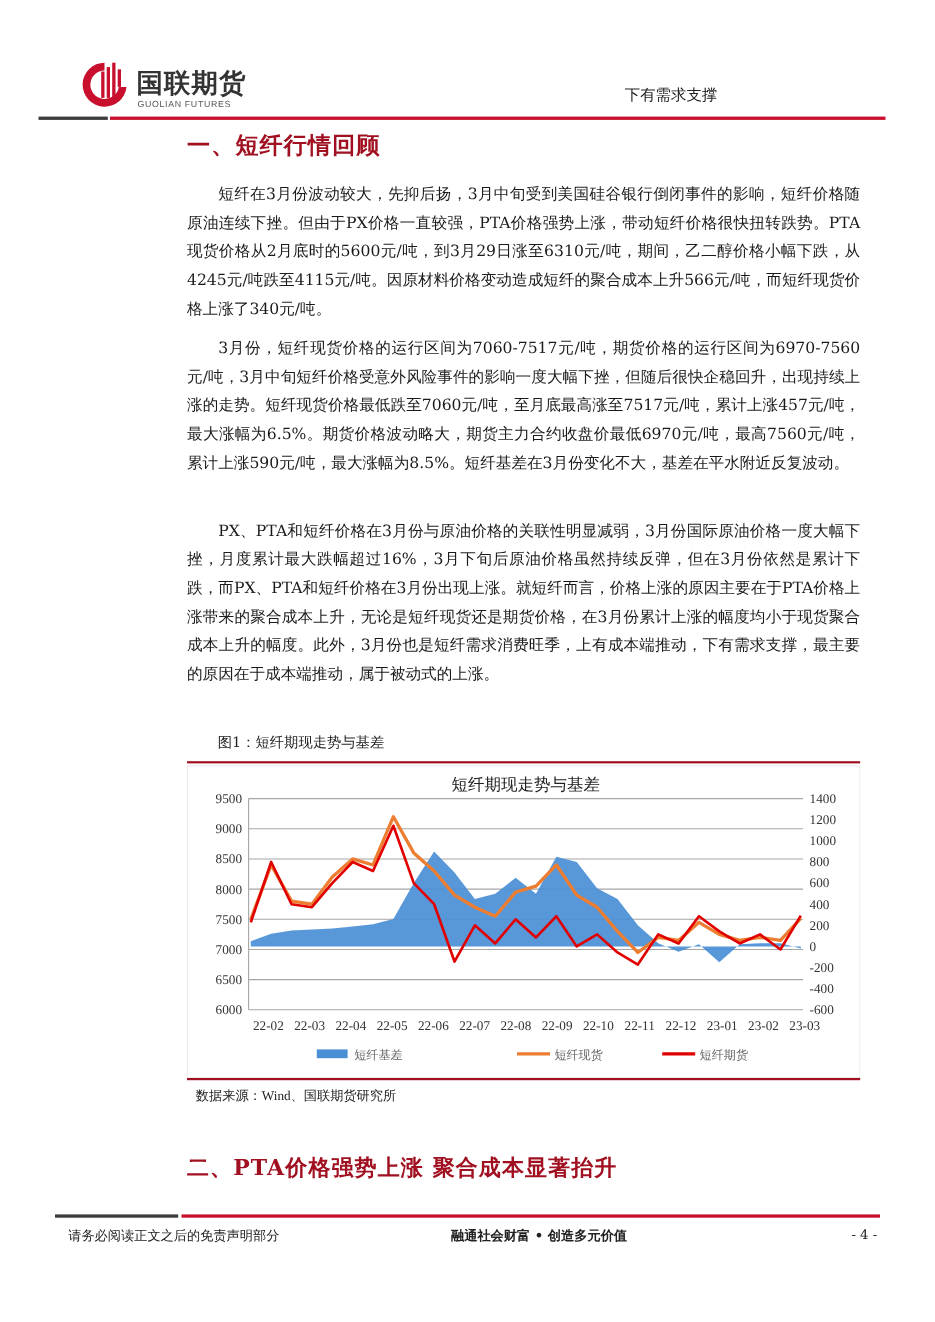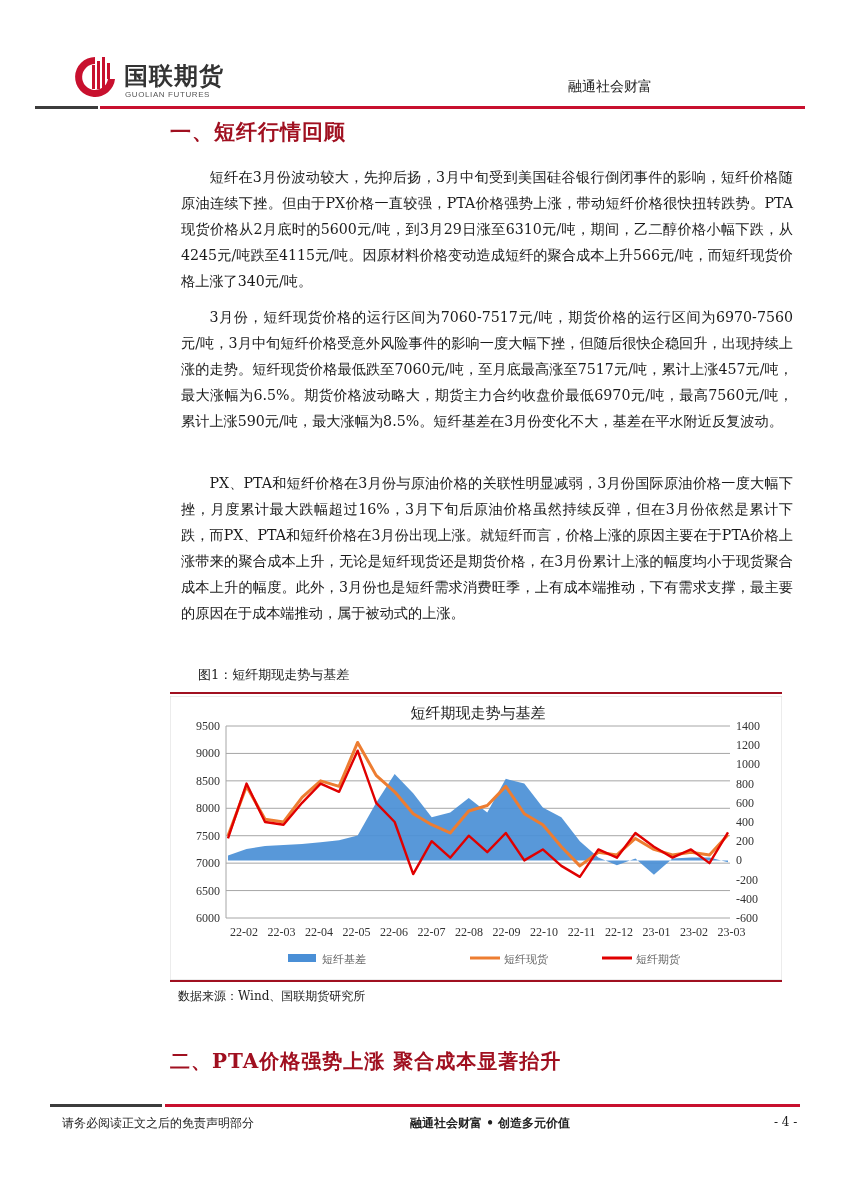--- a/index.html
+++ b/index.html
@@ -10,32 +10,32 @@
   .brand-cn { position:absolute; left:124px; top:60px; font-family:"DejaVu Sans","Liberation Sans",sans-serif;
               font-weight:bold; font-size:24px; color:#333; letter-spacing:1px; }
   .brand-en { position:absolute; left:125px; top:90px; font-family:"Liberation Sans",sans-serif;
               font-size:8px; color:#555; letter-spacing:0.6px; }
   .report-name { position:absolute; right:84px; top:78px; font-size:14px; color:#222; }
   .rule-top { position:absolute; left:35px; top:106px; width:770px; height:3px; }
   .rule-top .dark { position:absolute; left:0; top:0; width:63px; height:3px; background:#3c3c3c; }
   .rule-top .red  { position:absolute; left:65px; top:0; right:0; height:3px; background:#c8102e; }
 
   .h1 { position:absolute; left:170px; top:118px; font-size:21px; color:#a01020; font-weight:bold; letter-spacing:1px; }
-  .para { position:absolute; left:181px; width:612px; font-size:14.2px; line-height:26px; text-align:justify;
+  .para { position:absolute; left:170px; width:612px; font-size:14.2px; line-height:26px; text-align:justify;
           text-indent:2em; margin:0; }
   .p1 { top:164px; }
   .p2 { top:304px; }
   .p3 { top:470px; }
 
   .fig-caption { position:absolute; left:178px; top:666px; font-size:13px; color:#222;margin-left:20px; }
   .fig-rule { position:absolute; left:170px; top:692px; width:612px; height:2px; background:#a01020; }
   .chart { position:absolute; left:170px; top:696px; width:612px; height:328px; }
   .chart svg { position:absolute; left:0; top:0; }
   .src-rule { position:absolute; left:170px; top:980px; width:612px; height:2px; background:#a01020; }
-  .source { position:absolute; left:178px; top:988px; font-size:12px; color:#222; }
+  .source { position:absolute; left:178px; top:988px; font-size:12px; color:#222;font-family:Liberation Serif, serif; }
 
   .h2 { position:absolute; left:170px; top:1048px; font-size:20px; color:#a01020; font-weight:bold; letter-spacing:1px; }
 
   .rule-bot { position:absolute; left:50px; top:1104px; width:750px; height:3px; }
   .rule-bot .dark { position:absolute; left:0; top:0; width:112px; height:3px; background:#3c3c3c; }
   .rule-bot .red  { position:absolute; left:115px; top:0; right:0; height:3px; background:#c8102e; }
   .foot-left { position:absolute; left:62px; top:1115px; font-size:12px; color:#222; }
   .foot-mid  { position:absolute; left:410px; top:1115px; font-size:12px; color:#222;font-weight:bold; }
   .foot-right{ position:absolute; left:774px; top:1115px; font-size:12px; color:#222; }
 </style>
@@ -45,21 +45,21 @@
 <div class="header">
   <svg class="logo" viewBox="0 0 46 44">
     <path d="M23 2 A20 20 0 1 0 43 24 L36 24 A13 13 0 1 1 23 9 Z" fill="#c8102e"></path>
     <rect x="20" y="10" width="3" height="24" fill="#c8102e"></rect>
     <rect x="25" y="6" width="3" height="28" fill="#c8102e"></rect>
     <rect x="30" y="2" width="3" height="32" fill="#c8102e"></rect>
     <rect x="35" y="8" width="3" height="16" fill="#c8102e"></rect>
   </svg>
   <div class="brand-cn">国联期货</div>
   <div class="brand-en">GUOLIAN FUTURES</div>
-  <div class="report-name">融通社会财富</div>
+  <div class="report-name">下有需求支撑</div>
   <div class="rule-top">
       <div class="dark"></div>
       <div class="red"></div>
     </div>
 </div>
 
 <div class="h1">一、短纤行情回顾</div>
 <p class="para p1">短纤在3月份波动较大，先抑后扬，3月中旬受到美国硅谷银行倒闭事件的影响，短纤价格随原油连续下挫。但由于PX价格一直较强，PTA价格强势上涨，带动短纤价格很快扭转跌势。PTA现货价格从2月底时的5600元/吨，到3月29日涨至6310元/吨，期间，乙二醇价格小幅下跌，从4245元/吨跌至4115元/吨。因原材料价格变动造成短纤的聚合成本上升566元/吨，而短纤现货价格上涨了340元/吨。</p>
 <p class="para p2">3月份，短纤现货价格的运行区间为7060-7517元/吨，期货价格的运行区间为6970-7560元/吨，3月中旬短纤价格受意外风险事件的影响一度大幅下挫，但随后很快企稳回升，出现持续上涨的走势。短纤现货价格最低跌至7060元/吨，至月底最高涨至7517元/吨，累计上涨457元/吨，最大涨幅为6.5%。期货价格波动略大，期货主力合约收盘价最低6970元/吨，最高7560元/吨，累计上涨590元/吨，最大涨幅为8.5%。短纤基差在3月份变化不大，基差在平水附近反复波动。</p>
 <p class="para p3">PX、PTA和短纤价格在3月份与原油价格的关联性明显减弱，3月份国际原油价格一度大幅下挫，月度累计最大跌幅超过16%，3月下旬后原油价格虽然持续反弹，但在3月份依然是累计下跌，而PX、PTA和短纤价格在3月份出现上涨。就短纤而言，价格上涨的原因主要在于PTA价格上涨带来的聚合成本上升，无论是短纤现货还是期货价格，在3月份累计上涨的幅度均小于现货聚合成本上升的幅度。此外，3月份也是短纤需求消费旺季，上有成本端推动，下有需求支撑，最主要的原因在于成本端推动，属于被动式的上涨。</p>

